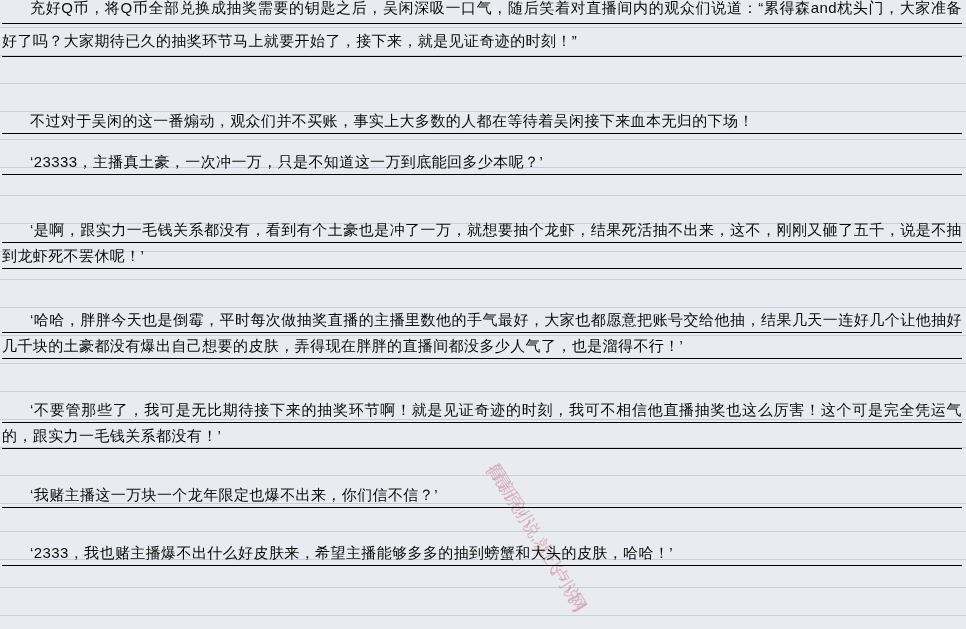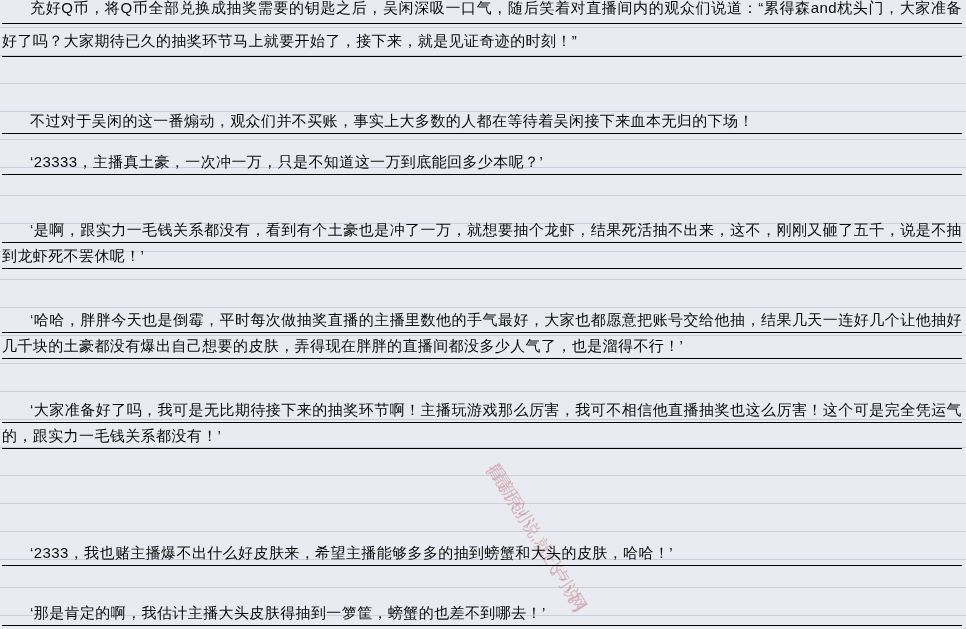--- a/index.html
+++ b/index.html
@@ -76,17 +76,17 @@
 
 <div class="page">
 
   <div class="watermark">[看最新原创小说，就上飞卢小说网]</div>
 
   <div class="para p1">充好Q币，将Q币全部兑换成抽奖需要的钥匙之后，吴闲深吸一口气，随后笑着对直播间内的观众们说道：“累得森and枕头门，大家准备好了吗？大家期待已久的抽奖环节马上就要开始了，接下来，就是见证奇迹的时刻！”</div>
   <div class="para p2">不过对于吴闲的这一番煽动，观众们并不买账，事实上大多数的人都在等待着吴闲接下来血本无归的下场！</div>
   <div class="para p3">‘23333，主播真土豪，一次冲一万，只是不知道这一万到底能回多少本呢？’</div>
   <div class="para p4">‘是啊，跟实力一毛钱关系都没有，看到有个土豪也是冲了一万，就想要抽个龙虾，结果死活抽不出来，这不，刚刚又砸了五千，说是不抽到龙虾死不罢休呢！’</div>
   <div class="para p5">‘哈哈，胖胖今天也是倒霉，平时每次做抽奖直播的主播里数他的手气最好，大家也都愿意把账号交给他抽，结果几天一连好几个让他抽好几千块的土豪都没有爆出自己想要的皮肤，弄得现在胖胖的直播间都没多少人气了，也是溜得不行！’</div>
-  <div class="para p6">‘大家准备好了吗，我可是无比期待接下来的抽奖环节啊！主播玩游戏那么厉害，我可不相信他直播抽奖也这么厉害！这个可是完全凭运气的，跟实力一毛钱关系都没有！’</div>
+  <div class="para p6">‘不要管那些了，我可是无比期待接下来的抽奖环节啊！就是见证奇迹的时刻，我可不相信他直播抽奖也这么厉害！这个可是完全凭运气的，跟实力一毛钱关系都没有！’</div>
+  <div class="para p7">‘我赌主播这一万块一个龙年限定也爆不出来，你们信不信？’</div>
   <div class="para p8">‘2333，我也赌主播爆不出什么好皮肤来，希望主播能够多多的抽到螃蟹和大头的皮肤，哈哈！’</div>
-  <div class="para p9">‘那是肯定的啊，我估计主播大头皮肤得抽到一箩筐，螃蟹的也差不到哪去！’</div>
 
 </div>
 
 </body></html>

